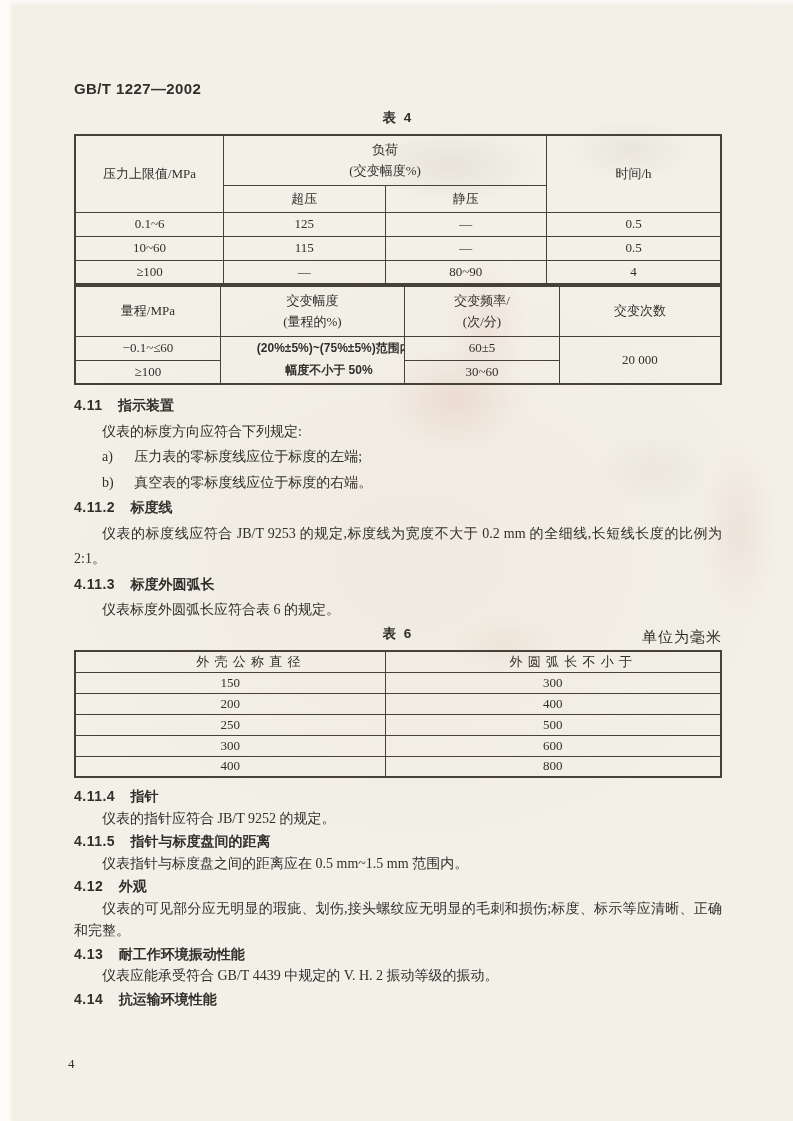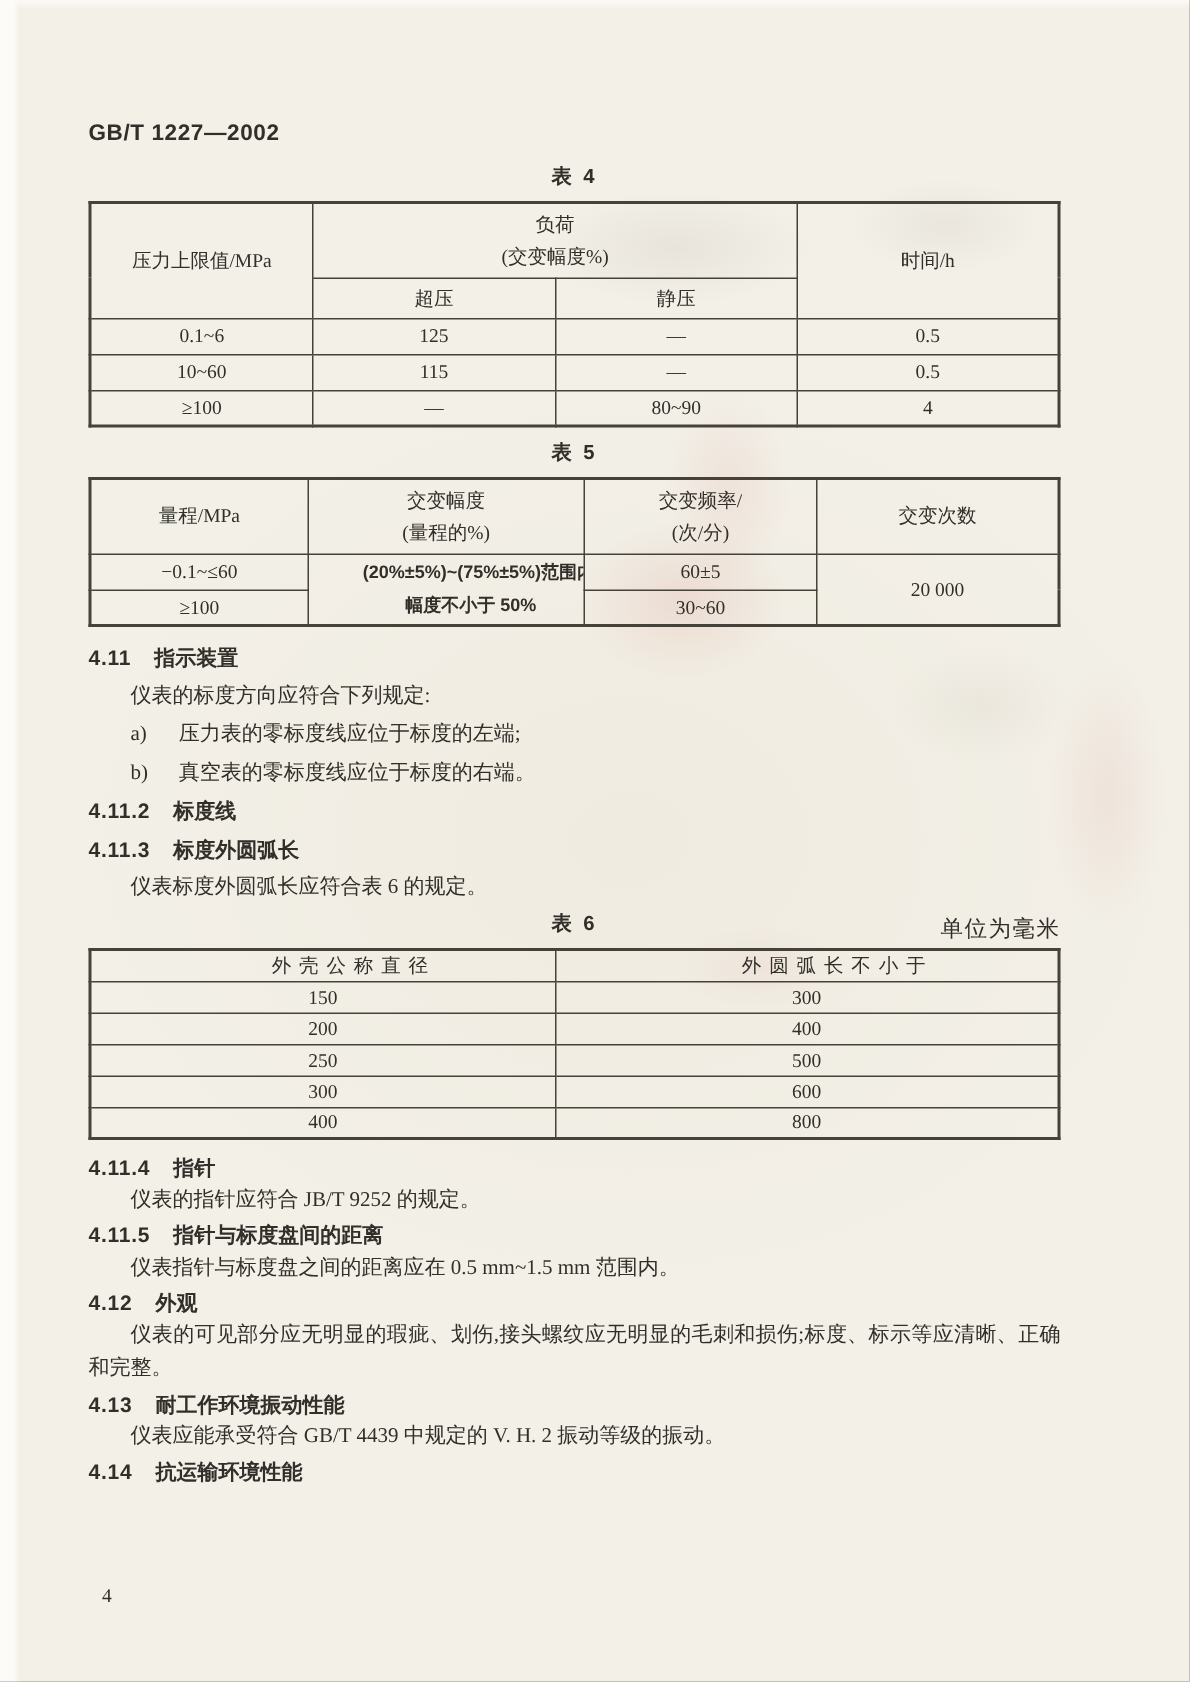--- a/index.html
+++ b/index.html
@@ -13,21 +13,21 @@
       linear-gradient(180deg,#fbfaf6 0px,rgba(251,250,246,0) 6px),
       radial-gradient(ellipse 130px 55px at 450px 165px, rgba(150,140,122,0.12), rgba(150,140,122,0) 70%),
       radial-gradient(ellipse 90px 45px at 630px 150px, rgba(150,140,122,0.10), rgba(150,140,122,0) 70%),
       radial-gradient(ellipse 100px 75px at 455px 400px, rgba(205,115,105,0.15), rgba(205,115,105,0) 70%),
       radial-gradient(ellipse 60px 95px at 485px 325px, rgba(205,115,105,0.10), rgba(205,115,105,0) 70%),
       radial-gradient(ellipse 55px 130px at 738px 530px, rgba(205,115,105,0.10), rgba(205,115,105,0) 70%),
       radial-gradient(ellipse 75px 40px at 505px 645px, rgba(205,115,105,0.08), rgba(205,115,105,0) 70%),
       radial-gradient(ellipse 85px 55px at 655px 470px, rgba(150,140,122,0.08), rgba(150,140,122,0) 70%),
       radial-gradient(ellipse 520px 420px at 420px 560px, rgba(236,230,216,0.5), rgba(236,230,216,0) 75%);
   }
-  .content{position:absolute;left:59px;top:80px;width:648px;}
+  .content{position:absolute;left:74px;top:80px;width:648px;}
   .doc-code{
     font-family:"Liberation Sans","DejaVu Sans",sans-serif;
     font-weight:bold;font-size:15px;letter-spacing:0.4px;margin-bottom:12px;
   }
   .cap-row{position:relative;height:20px;margin:4px 0 5px 0;}
   .tbl-caption{
     text-align:center;font-family:"Liberation Sans","DejaVu Sans",sans-serif;
     font-weight:bold;font-size:13.5px;letter-spacing:2px;
   }
   .unit-note{
@@ -101,23 +101,20 @@
       </tr>
       <tr class="dr">
         <td>≥100</td>
         <td>—</td>
         <td>80~90</td>
         <td>4</td>
       </tr>
     </tbody>
       </table>
 
-    <div class="cap-row" style="margin-top:8px;">
-      <div class="tbl-caption">表 5</div>
-    </div>
 
     <table class="t5">
       <colgroup>
           <col style="width:22.5%">
           <col style="width:28.5%">
           <col style="width:24%">
           <col style="width:25%">
         </colgroup>
       <tbody>
           <tr class="hd">
@@ -155,20 +152,21 @@
       <p class="p">仪表的标度方向应符合下列规定:</p>
       <div class="li">
         <span class="marker">a)</span><span>压力表的零标度线应位于标度的左端;</span>
       </div>
       <div class="li">
         <span class="marker">b)</span><span>真空表的零标度线应位于标度的右端。</span>
       </div>
       <div class="h">
         <span class="num">4.11.2</span><span>标度线</span>
       </div>
+      <p class="p">仪表的标度线应符合 JB/T 9253 的规定,标度线为宽度不大于 0.2 mm 的全细线,长短线长度的比例为 2:1。</p>
       <div class="h">
         <span class="num">4.11.3</span><span>标度外圆弧长</span>
       </div>
       <p class="p">仪表标度外圆弧长应符合表 6 的规定。</p>
     </div>
 
     <div class="cap-row" style="margin-top:2px;">
       <div class="tbl-caption">表 6</div>
       <div class="unit-note">单位为毫米</div>
     </div>

